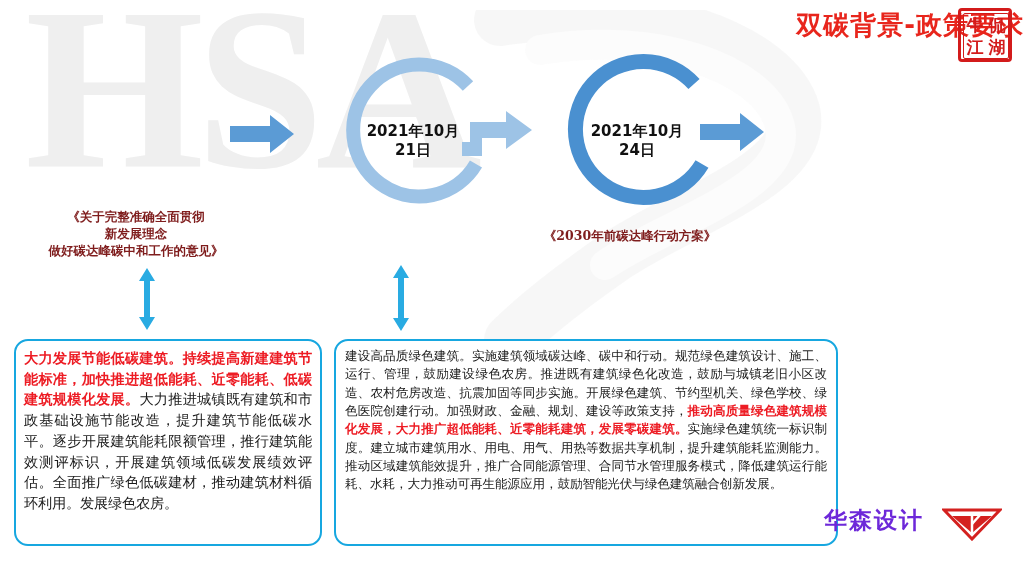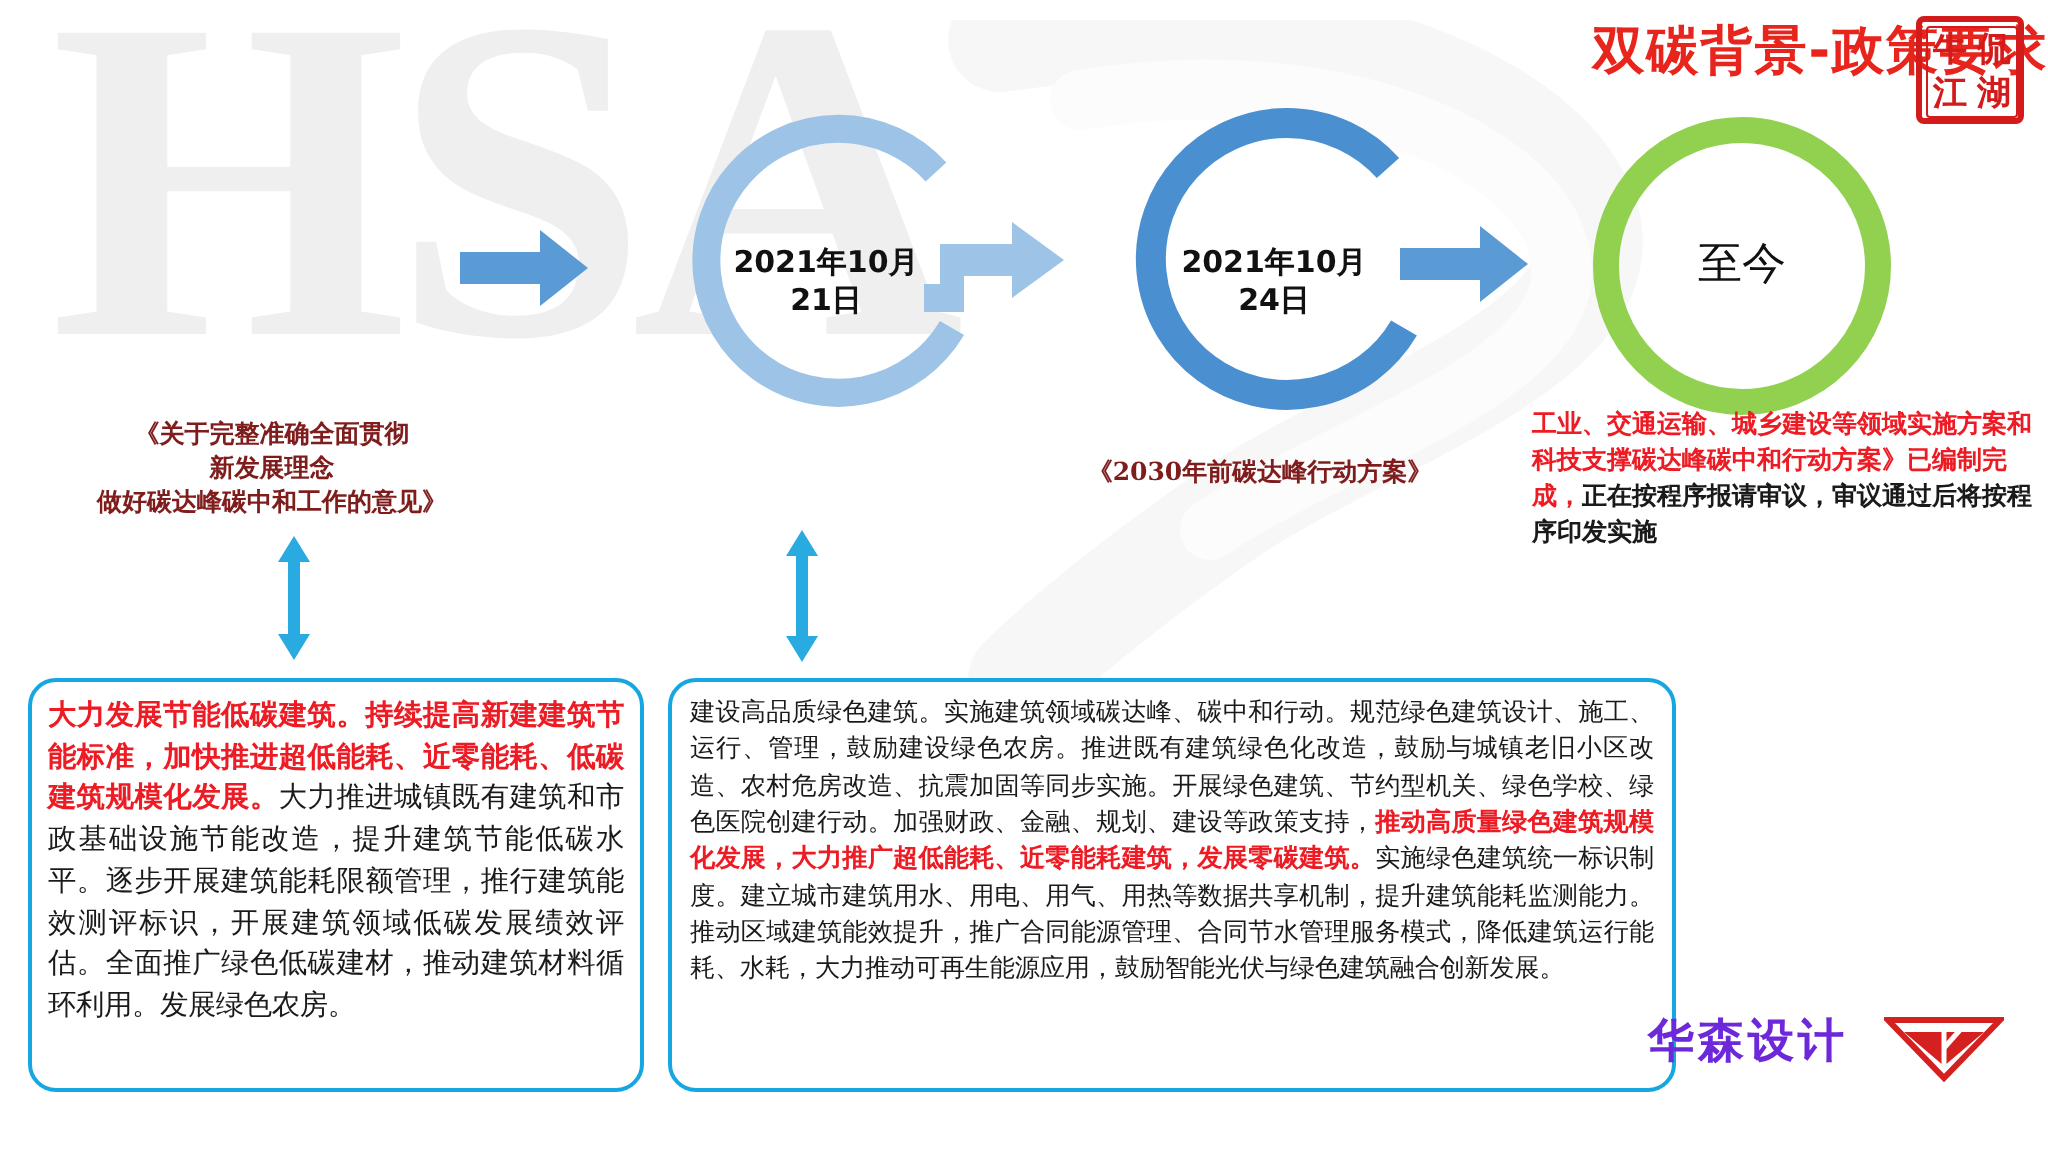--- a/index.html
+++ b/index.html
@@ -164,28 +164,21 @@
       <path d="M142,28 A68,68 0 1 0 150,108" fill="none" stroke="#4A90D0" stroke-width="15" stroke-linecap="butt"></path>
     </svg>
     <div class="ring-label">2021年10月
 24日</div>
   </div>
   <svg class="arrow" style="left:700px;top:110px;" width="66" height="46" viewBox="0 0 66 46">
     <path d="M0,14 L40,14 L40,3 L64,22 L40,41 L40,30 L0,30 Z" fill="#5B9BD5"></path>
   </svg>
   <div class="caption" style="left:500px;top:228px;width:260px;">《2030年前碳达峰行动方案》</div>
 
-  <div class="ring" style="left:796px;top:58px;width:150px;height:150px;">
-    <svg width="150" height="150" viewBox="0 0 150 150">
-      <circle cx="75" cy="75" r="68" fill="none" stroke="#92D050" stroke-width="13"></circle>
-    </svg>
-    <div class="ring-label big">至今</div>
-  </div>
 
-  <div class="note"><span class="r">工业、交通运输、城乡建设等领域实施方案和科技支撑碳达峰碳中和行动方案》已编制完成，</span><span>正在按程序报请审议，审议通过后将按程序印发实施</span></div>
 
   <div class="box" id="box-left">
     <p><span class="r">大力发展节能低碳建筑。持续提高新建建筑节能标准，加快推进超低能耗、近零能耗、低碳建筑规模化发展。</span><span>大力推进城镇既有建筑和市政基础设施节能改造，提升建筑节能低碳水平。逐步开展建筑能耗限额管理，推行建筑能效测评标识，开展建筑领域低碳发展绩效评估。全面推广绿色低碳建材，推动建筑材料循环利用。发展绿色农房。</span></p>
   </div>
 
   <div class="box" id="box-right">
     <p><span>建设高品质绿色建筑。实施建筑领域碳达峰、碳中和行动。规范绿色建筑设计、施工、运行、管理，鼓励建设绿色农房。推进既有建筑绿色化改造，鼓励与城镇老旧小区改造、农村危房改造、抗震加固等同步实施。开展绿色建筑、节约型机关、绿色学校、绿色医院创建行动。加强财政、金融、规划、建设等政策支持，</span><span class="r">推动高质量绿色建筑规模化发展，大力推广超低能耗、近零能耗建筑，发展零碳建筑。</span><span>实施绿色建筑统一标识制度。建立城市建筑用水、用电、用气、用热等数据共享机制，提升建筑能耗监测能力。推动区域建筑能效提升，推广合同能源管理、合同节水管理服务模式，降低建筑运行能耗、水耗，大力推动可再生能源应用，鼓励智能光伏与绿色建筑融合创新发展。</span></p>
   </div>
 
   <div class="logo">

